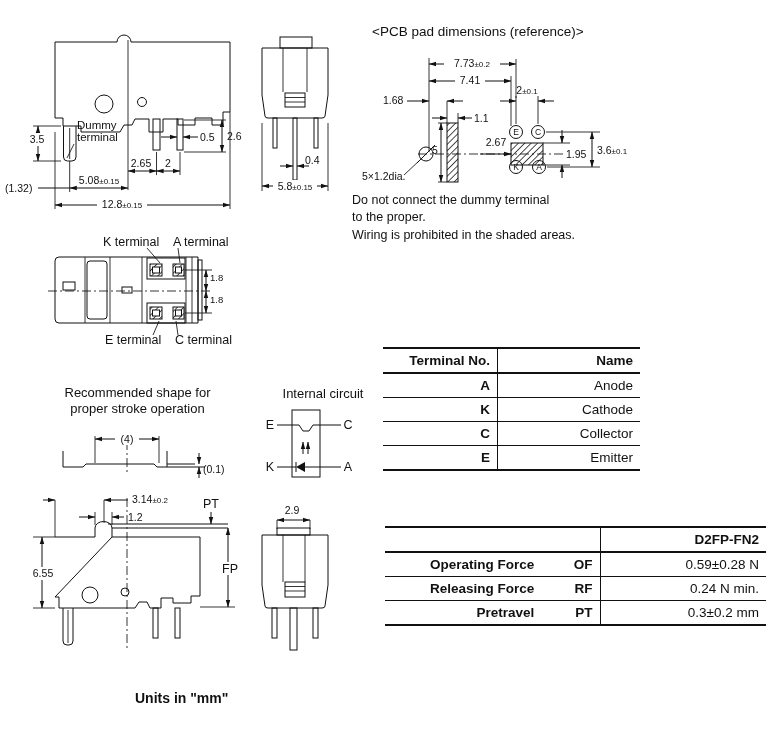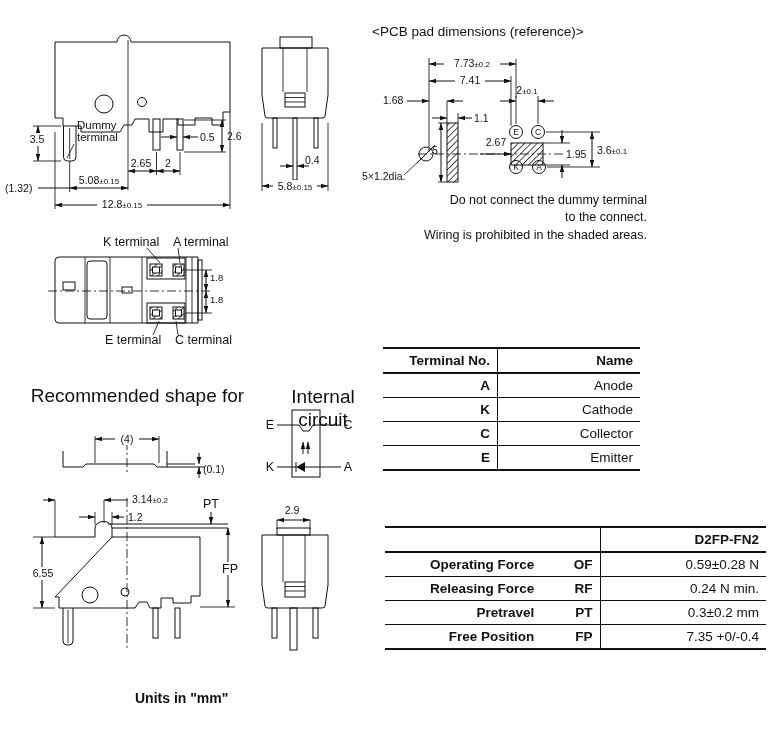--- a/index.html
+++ b/index.html
@@ -17,22 +17,22 @@
   .cl{fill:none;stroke:#111;stroke-width:0.85;stroke-dasharray:9 3 2 3;}
   .t10{font-size:10.5px;}
   .t11{font-size:11.5px;}
   .t12{font-size:12.5px;}
   .t9{font-size:9.5px;}
   .t8{font-size:8.5px;}
   .tol{font-size:8px;}
   .mid{text-anchor:middle;}
   .b{font-weight:bold;}
   .title13{font-size:13.5px;margin-left:8px;}
-  .note{font-size:12.5px;line-height:1.38;text-align:right;}
-  .blocktitle{font-size:19px;text-align:center;line-height:1.2;}
+  .note{font-size:12.5px;line-height:1.38;text-align:left;}
+  .blocktitle{font-size:13px;text-align:center;line-height:1.2;}
   table{border-collapse:collapse;background:#fff;}
   .dtable{border-top:2.5px solid #111;border-bottom:2.5px solid #111;}
   .dtable th,.dtable td{font-size:13.5px;padding:4px 7px;text-align:right;border-bottom:1px solid #111;}
   .dtable thead th{border-bottom:2px solid #111;font-weight:bold;}
   .ttable td:first-child,.ttable th:first-child{border-right:1.3px solid #111;width:100px;}
   .ttable{width:257px;}
   .stable{width:381px;}
   .stable th:last-child,.stable td:last-child{border-left:1.3px solid #111;width:158px;}
   .stable td.nm{width:148px;font-weight:bold;}
   .stable td.ab{width:46px;font-weight:bold;}
@@ -217,21 +217,21 @@
   <g>
     <line class="thin s" x1="186" y1="92" x2="240" y2="92"></line>
     <line class="thin s" x1="187" y1="127" x2="240" y2="127"></line>
     <line class="s" x1="232" y1="92" x2="232" y2="127" marker-start="url(#arr)" marker-end="url(#arr)"></line>
     <text class="t10" x="237" y="114"><tspan>3.6</tspan><tspan class="tol" dy="-0.5">±0.1</tspan></text>
   </g>
 </svg>
 
 <div class="abs note" style="left:352px;top:192px;width:295px">
   <div>Do not connect the dummy terminal</div>
-  <div>to the connect.</div>
+  <div>to the proper.</div>
   <div>Wiring is prohibited in the shaded areas.</div>
 </div>
 
 <svg class="abs" style="left:40px;top:234px" width="215" height="118">
   <text class="t12" x="63" y="12">K terminal</text>
   <text class="t12" x="133" y="12">A terminal</text>
   <line class="thin s" x1="107" y1="14" x2="120" y2="29"></line>
   <line class="thin s" x1="138" y1="14" x2="140" y2="29"></line>
 
   <path class="s" d="M19,23 H158 V89 H19 Q15,89 15,85 V27 Q15,23 19,23 Z"></path>
@@ -293,20 +293,21 @@
     </tr>
     <tr>
       <td class="b">E</td>
       <td>Emitter</td>
     </tr>
   </tbody>
 </table>
 
 <div class="abs blocktitle" style="left:25px;top:385px;width:225px">
   <div>Recommended shape for</div>
+  <div>proper stroke operation</div>
 </div>
 <svg class="abs" style="left:55px;top:425px" width="190" height="58">
   <path class="s" d="M8,26 L8,42 L28,42 L31,39 L99,39 L102,42 L150,42"></path>
   <line class="s" x1="112" y1="26" x2="112" y2="42"></line>
   <line class="s" x1="112" y1="39" x2="140" y2="39"></line>
   <line class="cl" x1="72" y1="16" x2="72" y2="50"></line>
   <g>
     <line class="thin s" x1="40" y1="11" x2="40" y2="38"></line>
     <line class="thin s" x1="104" y1="11" x2="104" y2="38"></line>
     <line class="s" x1="40" y1="14" x2="104" y2="14" marker-start="url(#arr)" marker-end="url(#arr)"></line>
@@ -426,23 +427,18 @@
     <tr>
       <td class="nm">Releasing Force</td>
       <td class="ab">RF</td>
       <td>0.24 N min.</td>
     </tr>
     <tr>
       <td class="nm">Pretravel</td>
       <td class="ab">PT</td>
       <td>0.3±0.2 mm</td>
     </tr>
-    <tr>
-      <td class="nm">Free Position</td>
-      <td class="ab">FP</td>
-      <td>7.35 +0/-0.4</td>
-    </tr>
   </tbody>
 </table>
 
 <div class="abs footer-note" style="left:135px;top:690px">Units in "mm"</div>
 
 </div>
 
 </body></html>

